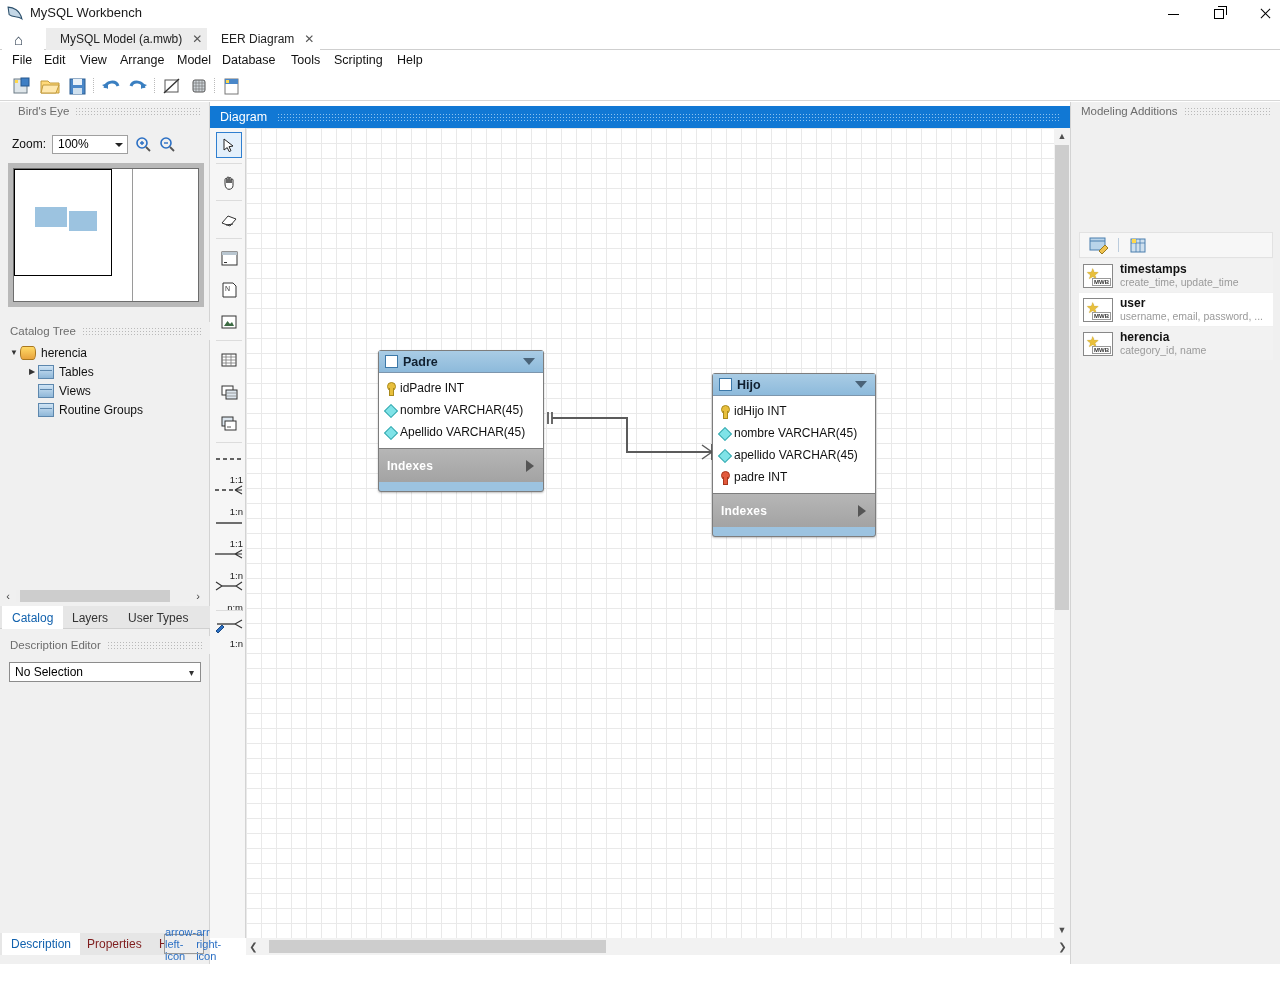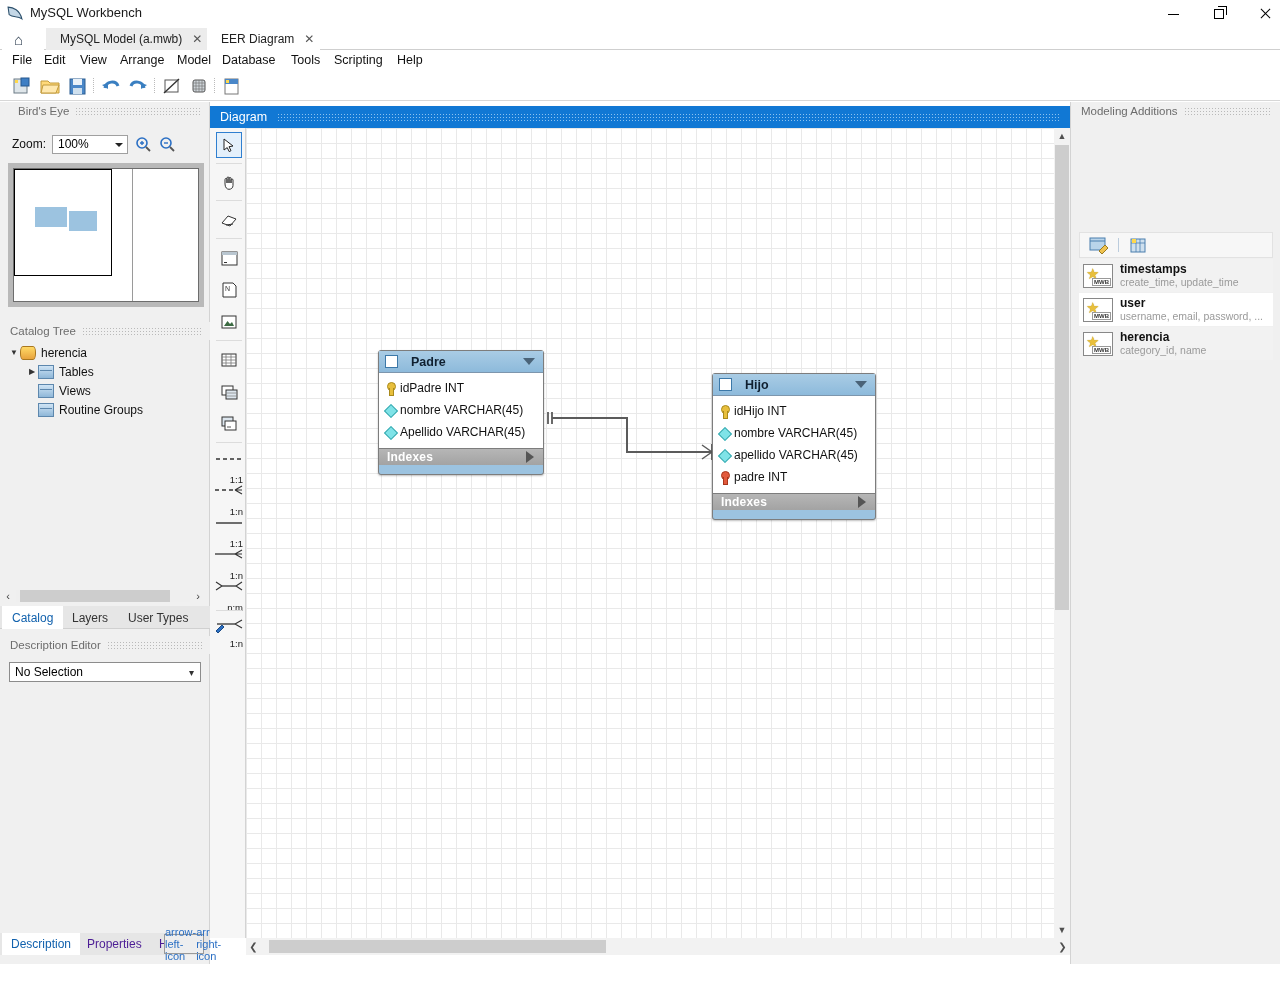--- a/index.html
+++ b/index.html
@@ -110,21 +110,21 @@
   .ltab.active{ background:#fff; color:#1161ad; }
   #ltab-catalog{ left:2px; } #ltab-layers{ left:62px; } #ltab-usertypes{ left:118px; }
 
   .desced{ position:absolute; left:0; top:636px; width:210px; }
   .noselect{ position:absolute; left:9px; top:662px; width:192px; height:20px; border:1px solid #8c8c8c;
              background:#fff; display:flex; align-items:center; font-size:12px; padding-left:5px; }
   .noselect .ch{ position:absolute; right:6px; top:4px; font-size:10px; color:#333; }
 
   .btabs{ position:absolute; left:0; top:933px; width:210px; height:22px; background:#e6e6e6; }
   .btab{ position:absolute; top:0; height:22px; display:flex; align-items:center; padding:0 9px;
-         font-size:12px; color:#4c1d95; cursor:default; }
+         font-size:12px; color:#7f1d1d; cursor:default; }
   .btab.active{ background:#fff; color:#1161ad; }
   #btab-desc{ left:2px;} #btab-props{ left:78px;} #btab-h{ left:150px;}
   .navarrows{ position:absolute; left:164px; top:934px; width:40px; height:20px; border:1px solid #9a9a9a;
               background:#eee; display:flex; align-items:center; justify-content:space-around; }
   .navarrows span{ font-size:11px; color:#2a6fc4; }
 
   
   .palette{ position:absolute; left:210px; top:128px; width:36px; height:810px; background:#f6f6f6;
             border-right:1px solid #d3d3d3; }
   .ptool{ position:absolute; left:6px; width:26px; height:26px; cursor:default;
@@ -159,38 +159,38 @@
   .hscroll .htrack{ flex:1; position:relative; height:13px; }
   .hscroll .hthumb{ position:absolute; left:8px; top:0; width:337px; height:13px; background:#cdcdcd; }
 
   
   .eertable{ position:absolute; border:1px solid #7d7d7d; border-radius:3px;
              background:#9cc3e0; box-shadow:0 1px 2px rgba(0,0,0,.25); }
   .eertable .thead{ height:22px; background:linear-gradient(#a9cce5,#8dbadb);
                     display:flex; align-items:center; border-bottom:1px solid #7d96ad; }
   .eertable .thead .ticn{ width:13px; height:13px; margin-left:6px; background:#fff;
                     border:1.5px solid #3c78a8; }
-  .eertable .thead .tnm{ font-weight:bold; font-size:12.5px; margin-left:13px; color:#102030; }
+  .eertable .thead .tnm{ font-weight:bold; font-size:12.5px; margin-left:5px; color:#102030; }
   .eertable .thead .tcaret{ margin-left:auto; margin-right:8px; width:0;height:0;
          border-left:6px solid transparent;border-right:6px solid transparent;border-top:7px solid #4a6378;}
   .eertable .tbody{ background:#fff; padding:4px 0 5px 0; }
   .col{ height:22px; display:flex; align-items:center; font-size:12px; padding-left:6px; color:#111; }
   .colico{ width:11px; height:13px; margin-right:4px; position:relative; flex:0 0 auto; }
   .ico-pk{ }
   .ico-pk::before{ content:""; position:absolute; left:2px; top:0; width:7px; height:7px;
        border-radius:50%; background:#e8bf3c; border:1px solid #a98a1c; }
   .ico-pk::after{ content:""; position:absolute; left:4px; top:6px; width:3px; height:7px;
        background:#e8bf3c; border:1px solid #a98a1c; border-top:none; }
   .ico-col::before{ content:""; position:absolute; left:1px; top:2px; width:8px; height:8px;
        background:#7fe3e8; border:1px solid #37a7ad; transform:rotate(45deg); }
   .ico-fk::before{ content:""; position:absolute; left:2px; top:0; width:7px; height:7px;
        border-radius:50%; background:#e25a3c; border:1px solid #a8361c; }
   .ico-fk::after{ content:""; position:absolute; left:4px; top:6px; width:3px; height:7px;
        background:#e25a3c; border:1px solid #a8361c; border-top:none; }
-  .idxbar{ height:17px; background:linear-gradient(#b6b6b6,#a3a3a3); border-top:1px solid #7d7d7d;
+  .idxbar{ height:34px; background:linear-gradient(#b6b6b6,#a3a3a3); border-top:1px solid #7d7d7d;
            display:flex; align-items:center; }
   .idxbar .il{ font-size:12px; color:#fff; margin-left:8px; font-weight:bold; letter-spacing:.2px; }
   .idxbar .ic{ margin-left:auto; margin-right:9px; width:0;height:0;
        border-top:6px solid transparent;border-bottom:6px solid transparent;border-left:8px solid #555; }
   .tfoot{ height:9px; }
 
   #fig-padre{ left:132px; top:222px; width:166px; }
   #fig-hijo{ left:466px; top:245px; width:164px; }
 
   .relline{ position:absolute; background:#5b5b5b; }

